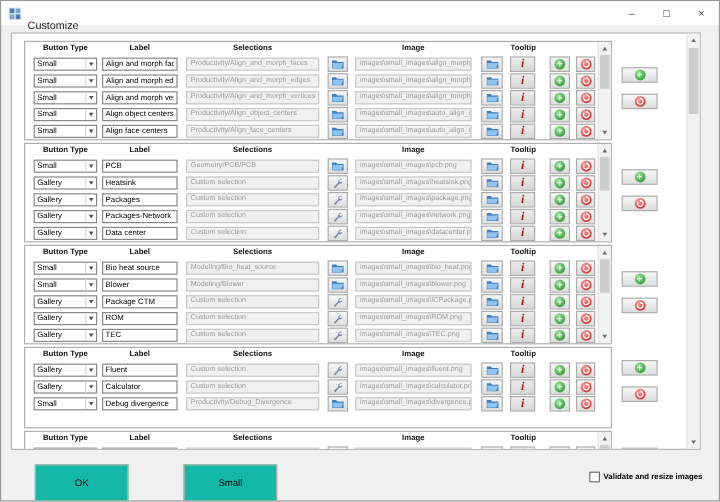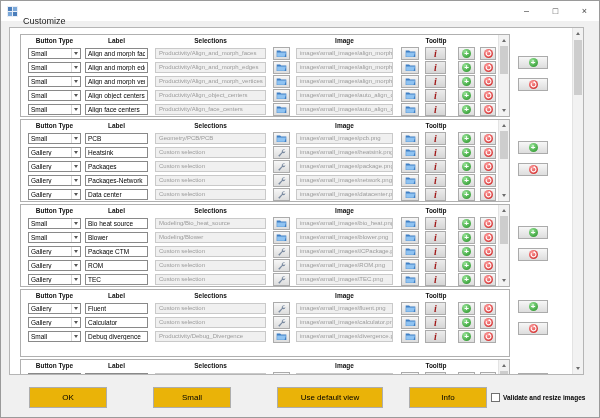--- a/index.html
+++ b/index.html
@@ -72,21 +72,21 @@
   .sb-arrow.down::after { content:""; border-left:2.5px solid transparent; border-right:2.5px solid transparent; border-top:3.5px solid #6d6d6d; }
   .sb-thumb { position:absolute; left:1px; width:8px; background:#cdcdcd; }
   .group .sb-thumb { top:11px; height:28px; }
   .panel > .vscroll .sb-thumb { top:12px; height:55px; }
 
   .group-side { position:absolute; left:498px; top:0; width:32px; height:100%; }
   .side-btn { position:absolute; left:0; width:30px; height:13px; background:linear-gradient(#f7f7f7,#dddddd);
     border:1px solid #ababab; display:flex; align-items:center; justify-content:center; padding:0; }
 
   
-  .footer-btn { position:absolute; top:386px; height:21px; background:#eab308; border:1px solid #adadad;
+  .footer-btn { position:absolute; top:386px; height:31px; background:#14b8a6; border:1px solid #adadad;
     font-size:8px; color:#000; font-family:inherit; padding:0; }
   .btn-ok   { left:28px;  width:78px; }
   .btn-cancel { left:152px; width:78px; }
   .btn-default { left:276px; width:106px; }
   .btn-info { left:408px; width:78px; }
   .cbx { position:absolute; left:490px; top:392px; display:flex; align-items:center; gap:3px; }
   .cbx-box { width:9px; height:9px; background:#fff; border:1px solid #707070; }
   .cbx-label { font-size:6.5px; font-weight:bold; color:#000; white-space:nowrap; }
 </style>
 </head>
@@ -1017,21 +1017,19 @@
 </div>
     <div class="vscroll">
       <div class="sb-arrow up"></div>
       <div class="sb-thumb"></div>
       <div class="sb-arrow down"></div>
     </div>
   </div>
 
   <button class="footer-btn btn-ok">OK</button>
   <button class="footer-btn btn-cancel">Small</button>
-  <button class="footer-btn btn-default">Use default view</button>
-  <button class="footer-btn btn-info">Info</button>
 
   <div class="cbx">
     <span class="cbx-box"></span>
     <span class="cbx-label">Validate and resize images</span>
   </div>
 
 </div>
 
 </body></html>

